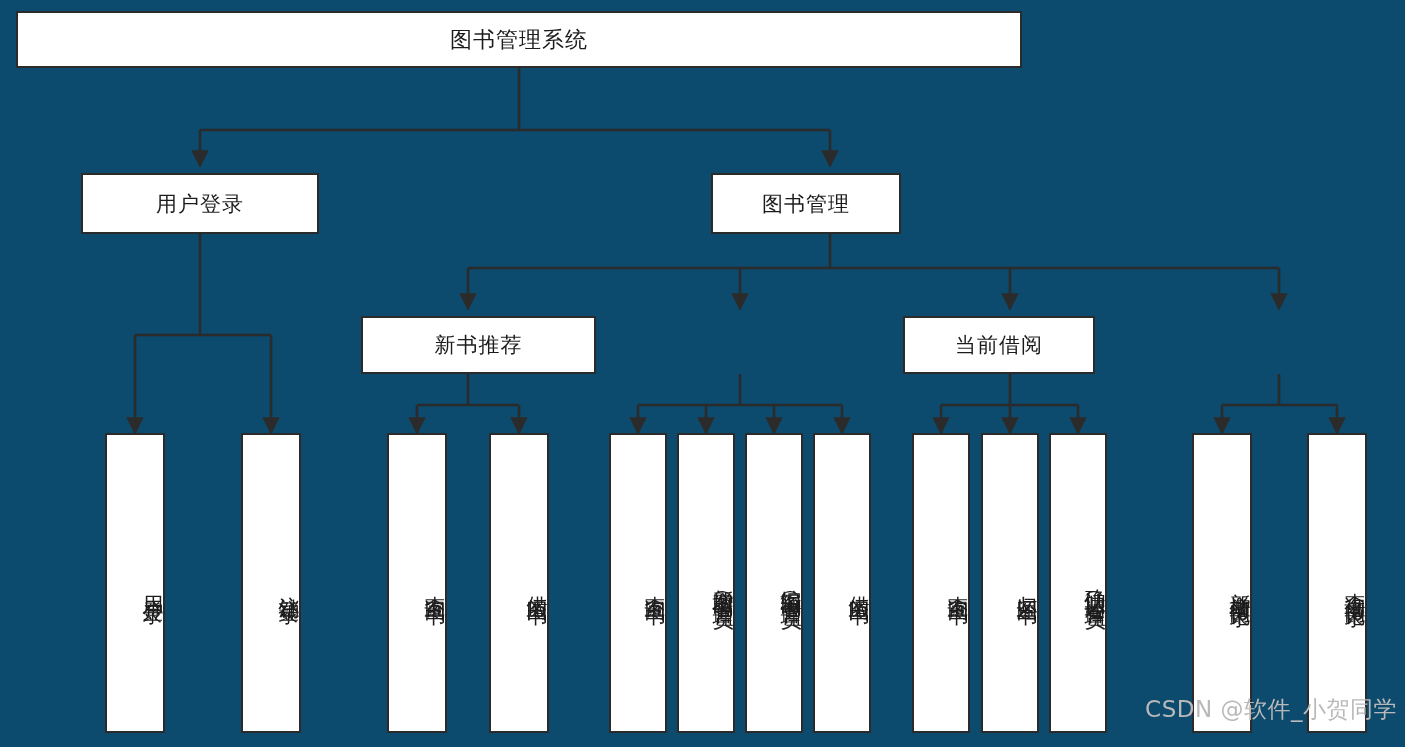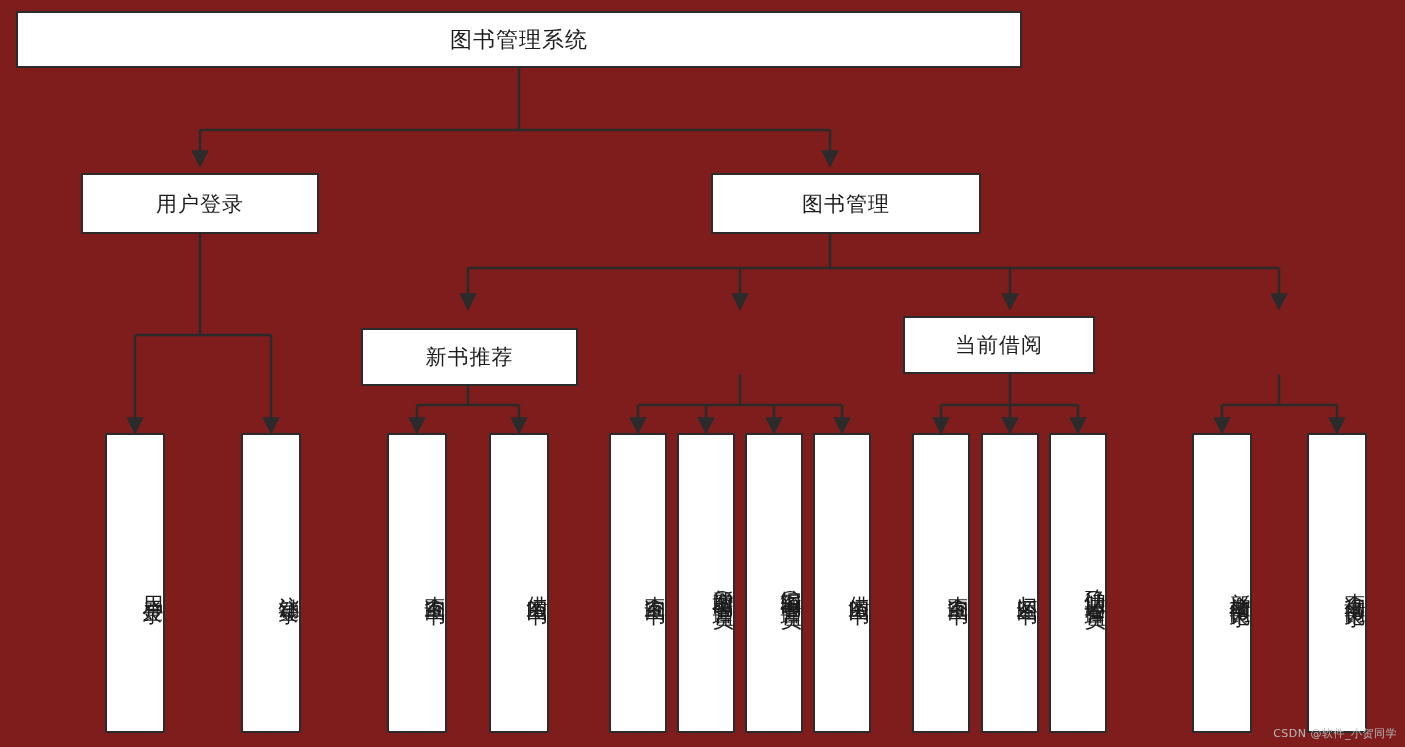--- a/index.html
+++ b/index.html
@@ -7,21 +7,21 @@
     padding: 0;
     background: #ffffff;
   }
   body {
     font-family: "DejaVu Sans", "Liberation Sans", sans-serif;
   }
   #canvas {
     position: relative;
     width: 1405px;
     height: 747px;
-    background: #7f1d1d;
+    background: #0c4a6e;
     overflow: hidden;
     text-decoration: underline;
   }
   .svg-layer {
     position: absolute;
     left: 0;
     top: 0;
     width: 1405px;
     height: 747px;
   }
@@ -55,22 +55,22 @@
     text-orientation: upright;
     display: block;
     text-align: left;
   }
   .node.root {
     font-size: 22px;
   }
   .watermark {
     position: absolute;
     right: 8px;
-    bottom: 6px;
-    font-size: 11px;
+    bottom: 22px;
+    font-size: 23px;
     color: #b9b9b9;
     letter-spacing: 0.5px;
     z-index: 6;
     white-space: nowrap;
   }
 </style>
 </head>
 <body>
 
 <div id="canvas">
@@ -125,25 +125,25 @@
     </g>
   </svg>
 
   <div class="node horiz root" style="left:16px; top:11px; width:1006px; height:57px;">
     <span>图书管理系统</span>
   </div>
 
   <div class="node horiz" style="left:81px; top:173px; width:238px; height:61px;">
     <span>用户登录</span>
   </div>
-  <div class="node horiz" style="left:711px; top:173px; width:270px; height:61px;">
+  <div class="node horiz" style="left:711px; top:173px; width:190px; height:61px;">
     <span>图书管理</span>
   </div>
 
-  <div class="node horiz" style="left:361px; top:316px; width:217px; height:58px;margin-top:12px;">
+  <div class="node horiz" style="left:361px; top:316px; width:235px; height:58px;">
     <span>新书推荐</span>
   </div>
   <div class="node horiz" style="left:903px; top:316px; width:192px; height:58px;">
     <span>当前借阅</span>
   </div>
 
   <div class="node vert" style="left:105px; top:433px; width:60px; height:300px;">
     <span>用户登录</span>
   </div>
   <div class="node vert" style="left:241px; top:433px; width:60px; height:300px;">

